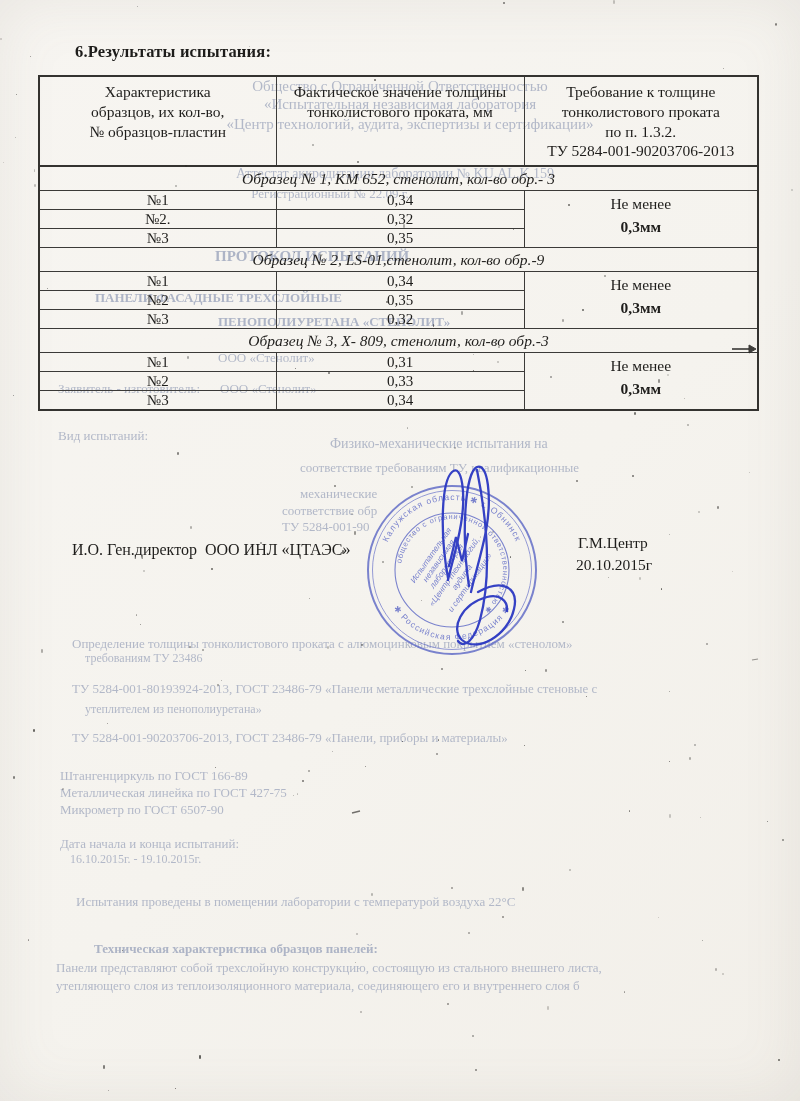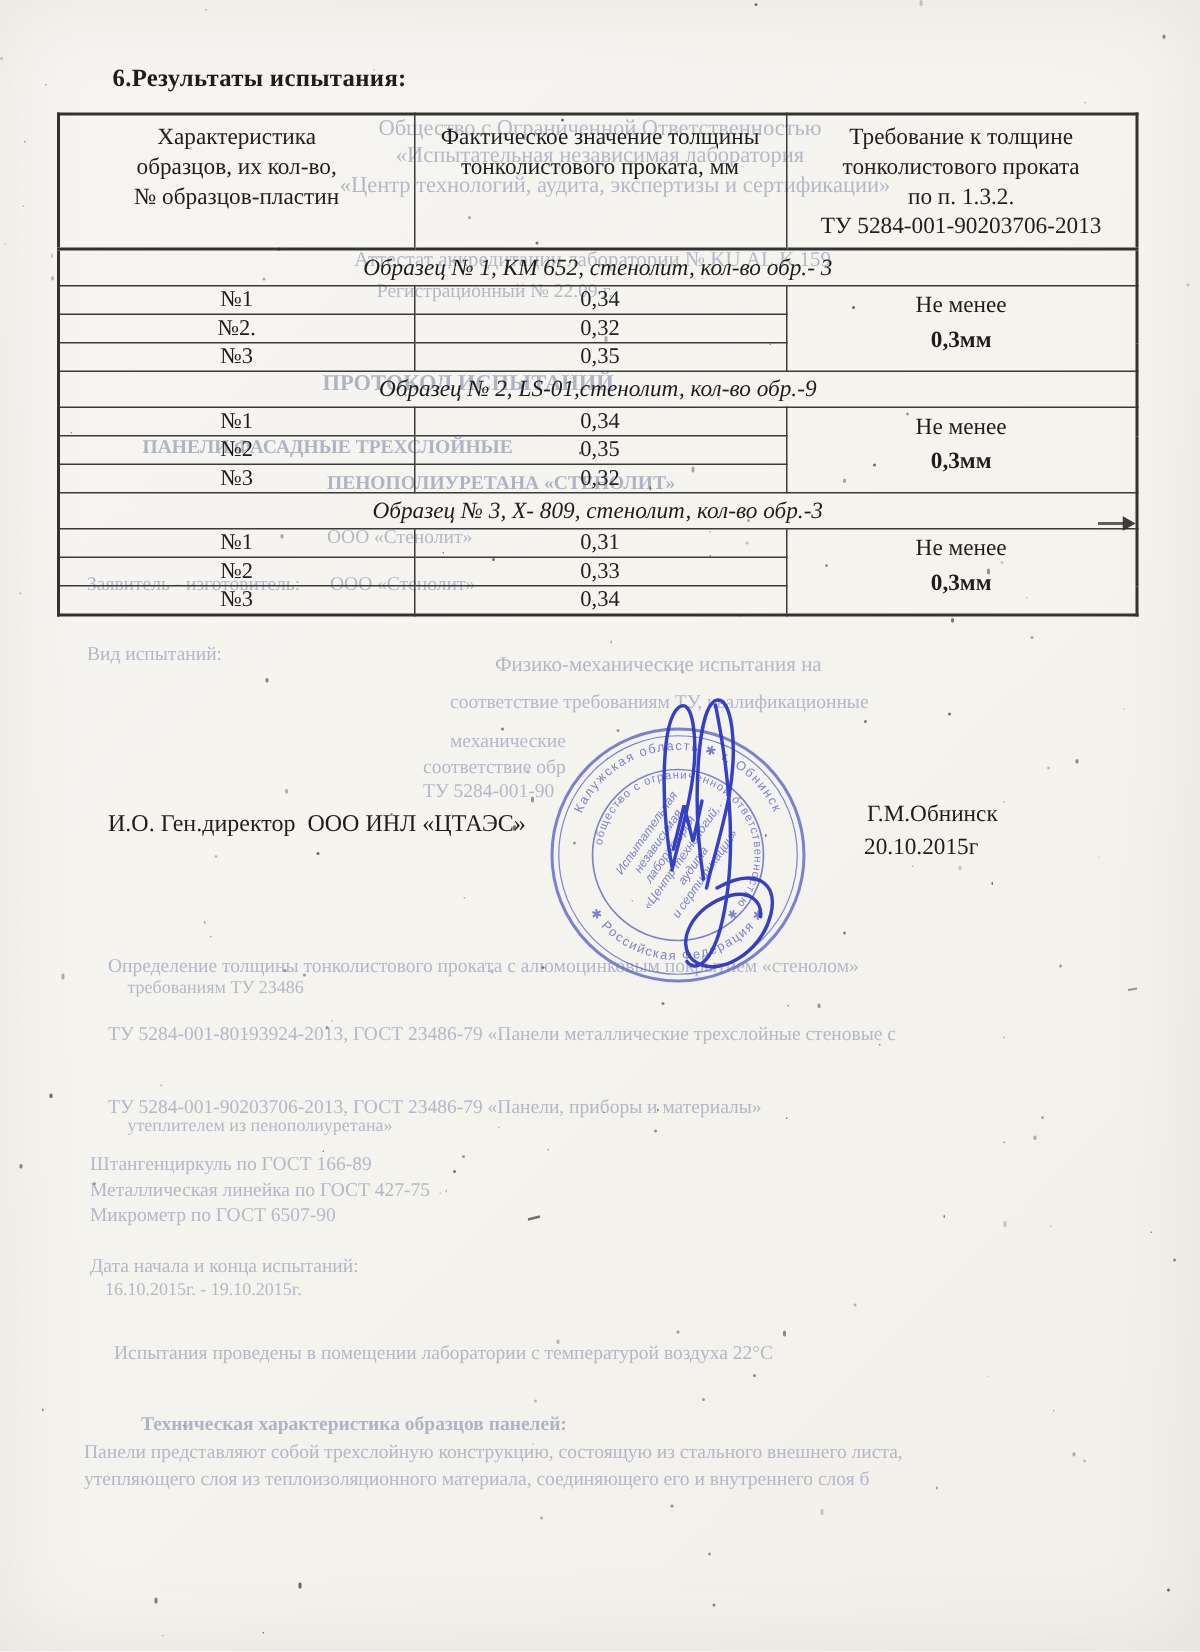--- a/index.html
+++ b/index.html
@@ -61,21 +61,21 @@
     <span class="ghost-line" style="left: 220px; top: 381px; font-size: 13px;">ООО «Стенолит»</span>
     <span class="ghost-line" style="left: 58px; top: 428px; font-size: 13px;">Вид испытаний:</span>
     <span class="ghost-line" style="left: 282px; top: 436px; font-size: 14px; margin-left: 48px;">Физико-механические испытания на</span>
     <span class="ghost-line" style="left: 300px; top: 460px; font-size: 13px;">соответствие требованиям ТУ, квалификационные</span>
     <span class="ghost-line" style="left: 300px; top: 486px; font-size: 13px;">механические</span>
     <span class="ghost-line" style="left: 282px; top: 503px; font-size: 13px;">соответствие обр</span>
     <span class="ghost-line" style="left: 282px; top: 519px; font-size: 13px;">ТУ 5284-001-90</span>
     <span class="ghost-line" style="left: 72px; top: 636px; font-size: 13px;">Определение толщины тонколистового проката с алюмоцинковым покрытием «стенолом»</span>
     <span class="ghost-line" style="left: 85px; top: 651px; font-size: 12px;">требованиям ТУ 23486</span>
     <span class="ghost-line" style="left: 72px; top: 681px; font-size: 13px;">ТУ 5284-001-80193924-2013, ГОСТ 23486-79 «Панели металлические трехслойные стеновые с</span>
-    <span class="ghost-line" style="left: 85px; top: 702px; font-size: 12px; margin-top: 41px;">утеплителем из пенополиуретана»</span>
+    <span class="ghost-line" style="left: 85px; top: 702px; font-size: 12px;">утеплителем из пенополиуретана»</span>
     <span class="ghost-line" style="left: 72px; top: 730px; font-size: 13px;">ТУ 5284-001-90203706-2013, ГОСТ 23486-79 «Панели, приборы и материалы»</span>
     <span class="ghost-line" style="left: 60px; top: 768px; font-size: 13px;">Штангенциркуль по  ГОСТ 166-89</span>
     <span class="ghost-line" style="left: 60px; top: 785px; font-size: 13px;">Металлическая линейка по  ГОСТ 427-75</span>
     <span class="ghost-line" style="left: 60px; top: 802px; font-size: 13px;">Микрометр по ГОСТ 6507-90</span>
     <span class="ghost-line" style="left: 60px; top: 836px; font-size: 13px;">Дата начала и конца испытаний:</span>
     <span class="ghost-line" style="left: 70px; top: 852px; font-size: 12px;">16.10.2015г. - 19.10.2015г.</span>
     <span class="ghost-line" style="left: 76px; top: 894px; font-size: 13px;">Испытания проведены в помещении лаборатории с температурой воздуха 22°С</span>
     <span class="ghost-line b" style="left: 94px; top: 941px; font-size: 13px;">Техническая характеристика образцов панелей:</span>
     <span class="ghost-line" style="left: 56px; top: 978px; font-size: 13px;">утепляющего слоя из теплоизоляционного материала, соединяющего его и внутреннего слоя б</span>
     <span class="ghost-line" style="left: 56px; top: 960px; font-size: 13px;">Панели представляют собой трехслойную конструкцию, состоящую из стального внешнего листа,</span>
@@ -158,21 +158,21 @@
     <td class="cell-val">0,33</td>
   </tr>
   <tr>
     <td class="cell-id">№3</td>
     <td class="cell-val">0,34</td>
   </tr>
 </tbody>
   </table>
 
 <div id="signoff-position">И.О. Ген.директор  ООО ИНЛ «ЦТАЭС»</div>
-<div id="signoff-name">Г.М.Обнинск</div>
+<div id="signoff-name">Г.М.Центр</div>
 <div id="signoff-date">20.10.2015г</div>
 
 <svg id="ink-layer" width="800" height="1101" viewBox="0 0 800 1101">
 
   <g transform="translate(452,570)" stroke="#5f6ac6" fill="#5f6ac6" opacity="0.82">
     <circle r="84" fill="none" stroke-width="2"></circle>
     <circle r="79.5" fill="none" stroke-width="0.8"></circle>
     <circle r="57" fill="none" stroke-width="1.1"></circle>
     <defs>
       <path id="arcTop" d="M -70,0 A 70 70 0 0 1 70,0"></path>

